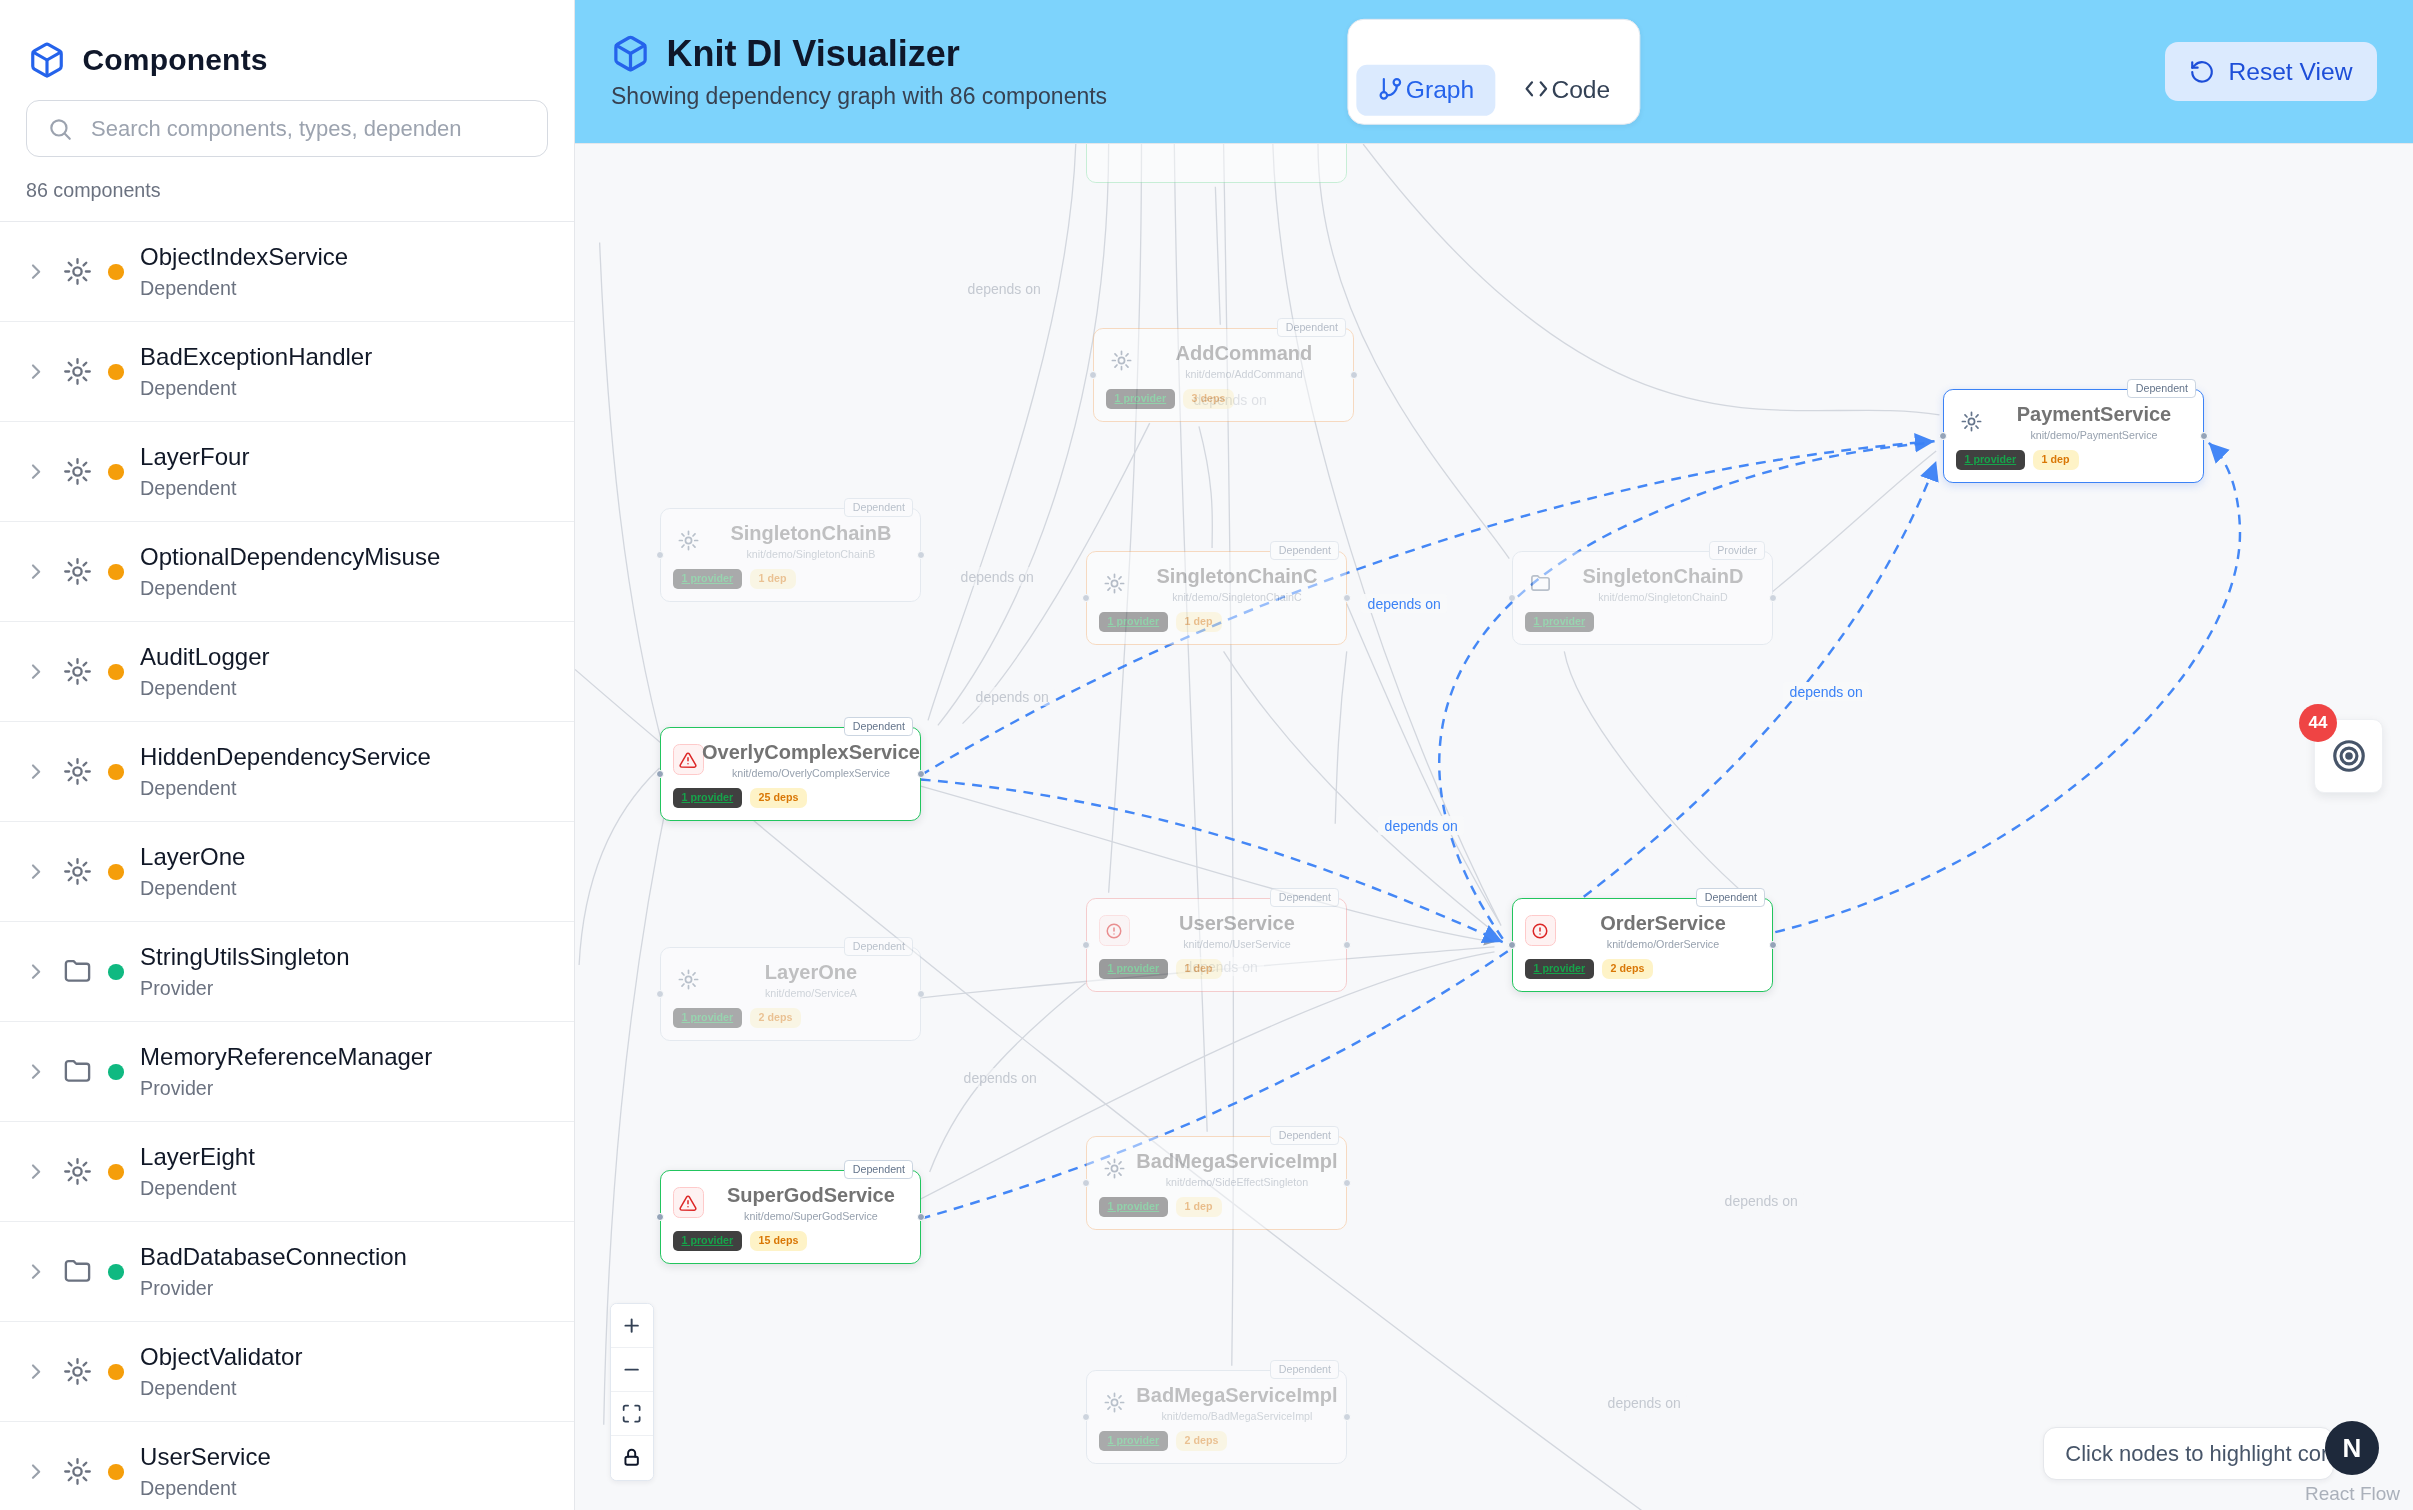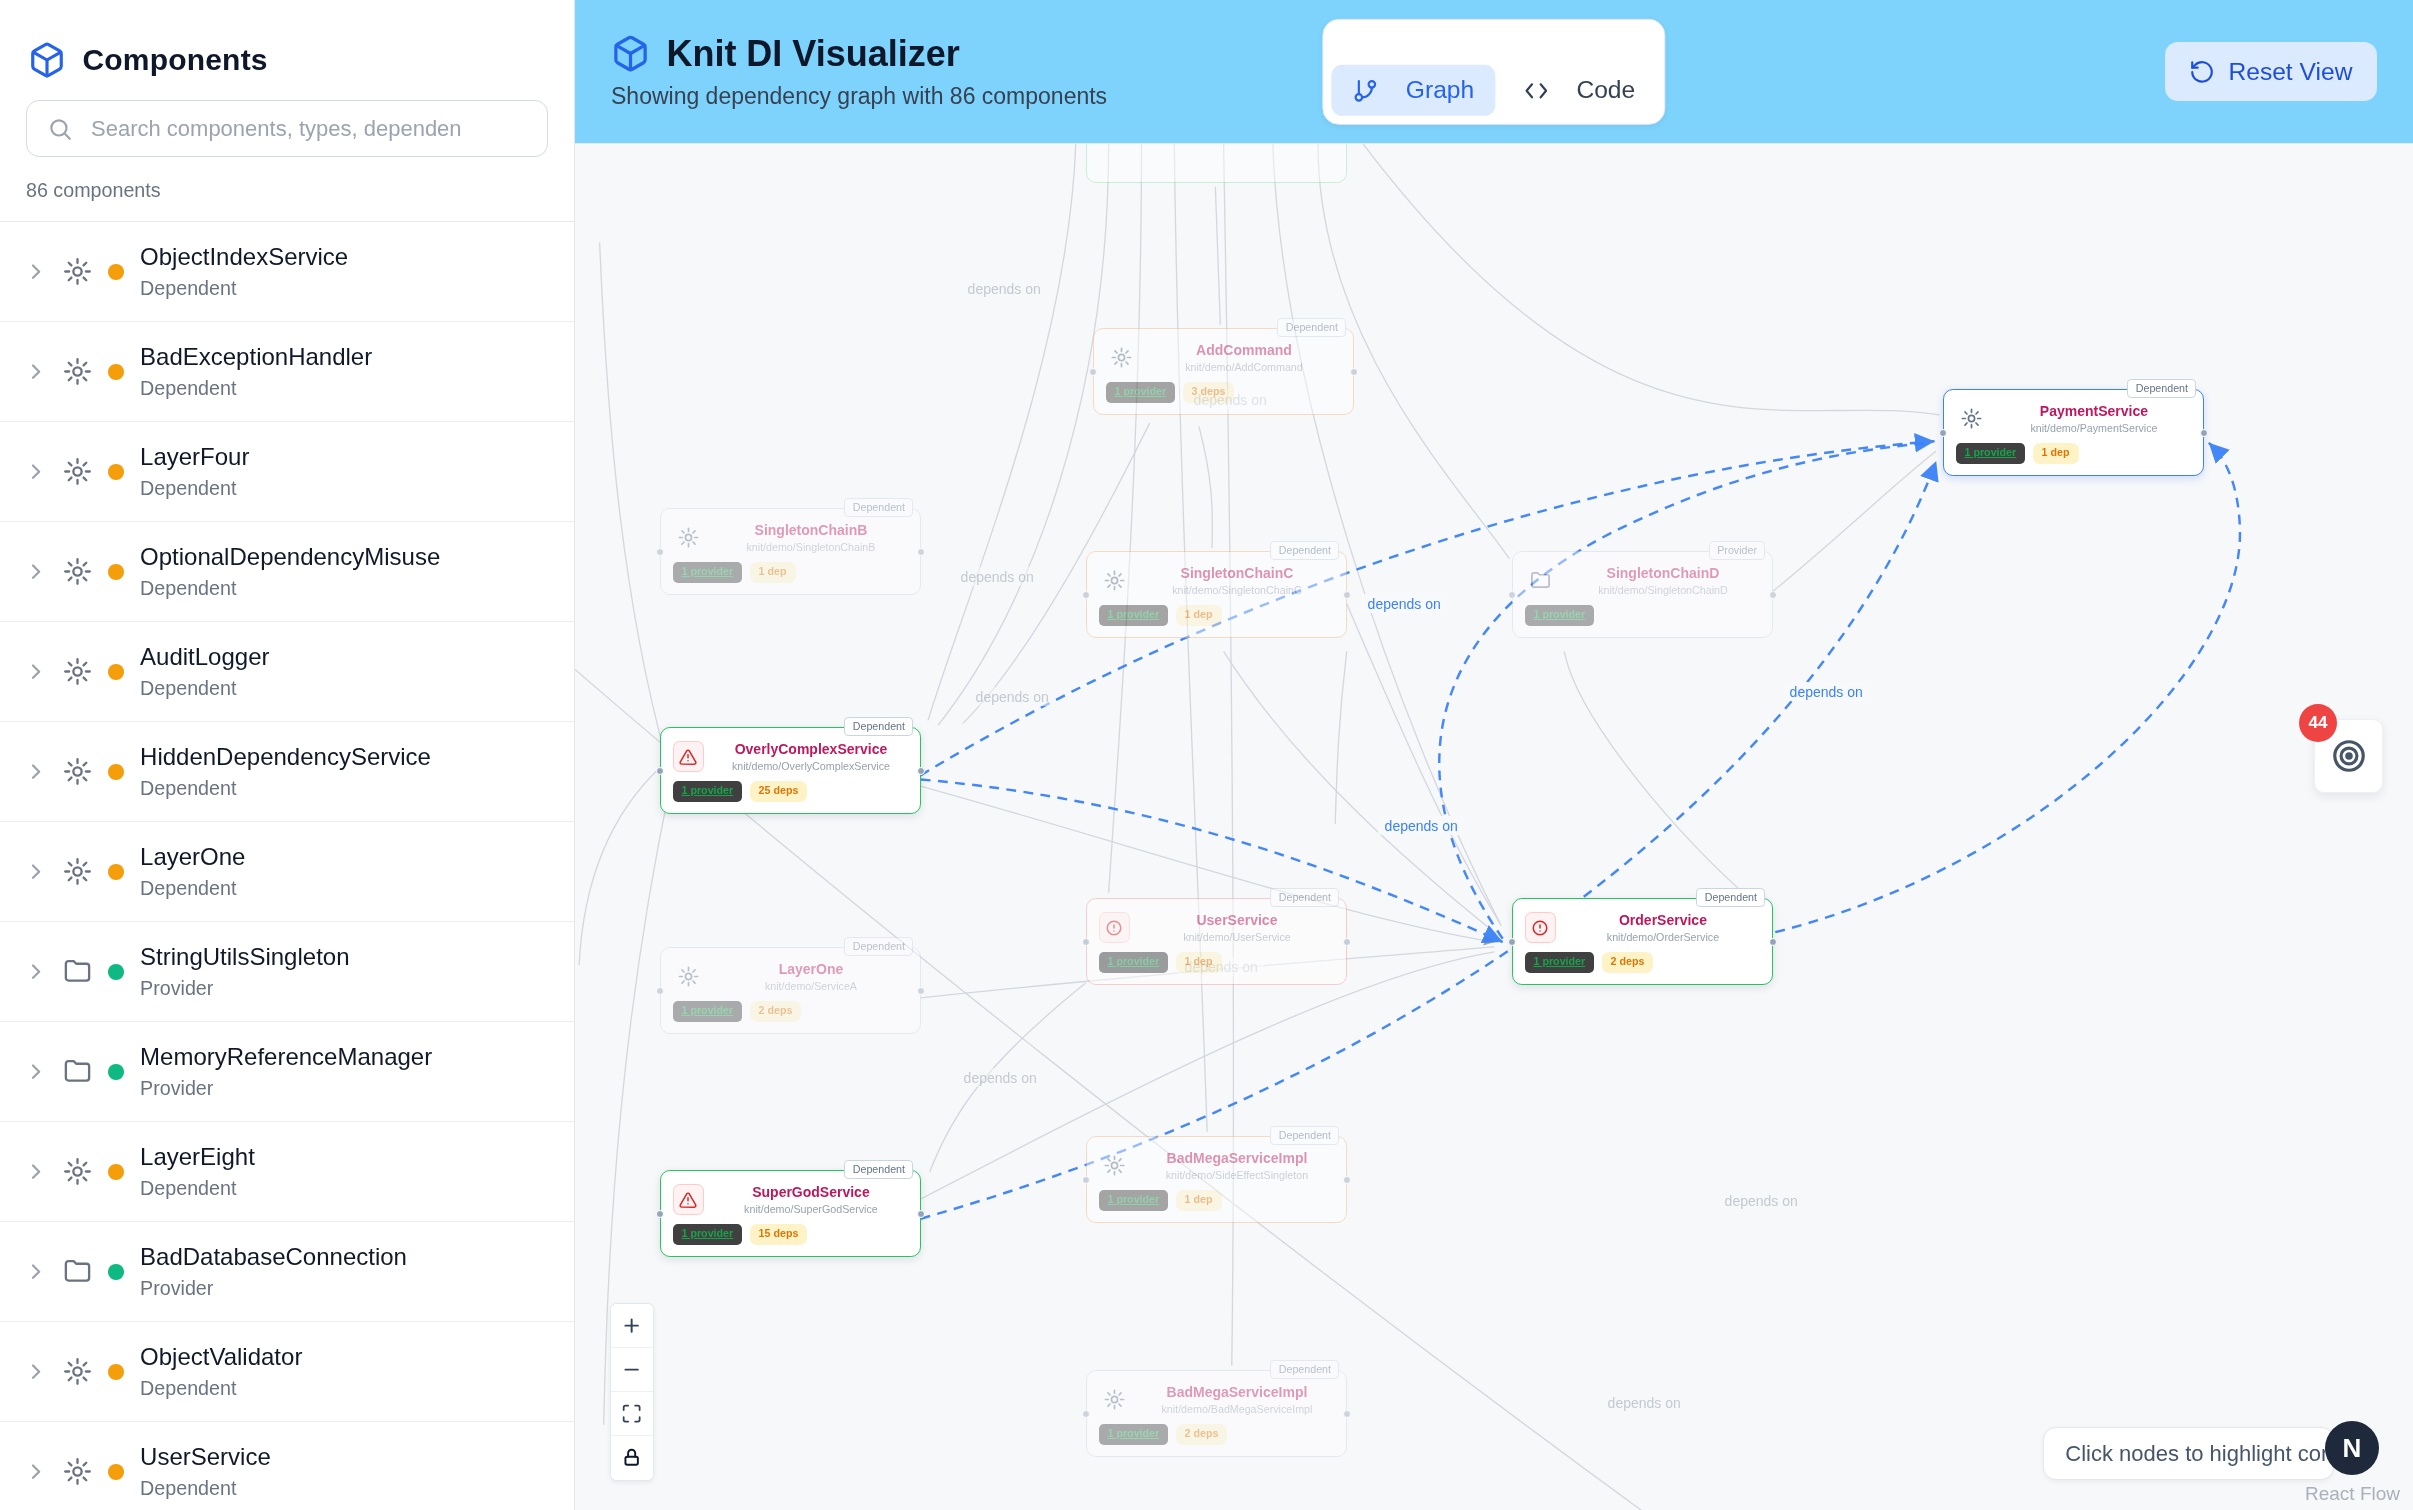--- a/index.html
+++ b/index.html
@@ -29,21 +29,21 @@
 
   
   .main { flex:1; display:flex; flex-direction:column; min-width:0; }
   .topbar { height:144px; flex:0 0 144px; background:#7dd3fc; border-bottom:0.8px solid #e5e7eb; display:flex; align-items:center; padding:8px 36px; position:relative; }
   .tb-titleblock { display:flex; flex-direction:column; }
   .tb-titlerow { display:flex; align-items:center; gap:16.4px; }
   .tb-titlerow .logo { width:39px; height:39px; color:#2563eb; }
   .tb-titlerow h2 { font-size:36px; font-weight:700; color:#0f172a; }
   .tb-sub { font-size:23px; color:#374151; margin-top:8.2px; }
   .toggle-group { position:absolute; left:50%; top:50%; transform:translate(-50%,-50%); display:flex; align-items:center; gap:6.6px; background:#fff; border:0.8px solid #e2e8f0; border-radius:16.4px; padding:8.2px; box-shadow:0 1.6px 4.9px rgba(15,23,42,.05); }
-  .tbtn { display:flex; align-items:flex-end; gap:27px; font-size:24.6px; border:none; background:transparent; border-radius:10.7px; padding:11.5px 21.3px; cursor:pointer; color:#334155; font-family:"Liberation Sans", sans-serif;margin-top:37px; }
+  .tbtn { display:flex; align-items:flex-start; gap:2px; font-size:24.6px; border:none; background:transparent; border-radius:10.7px; padding:11.5px 21.3px; cursor:pointer; color:#334155; font-family:"Liberation Sans", sans-serif;margin-top:37px; }
   .tbtn .ticon { width:26px; height:26px; }
   .tbtn.active { background:#dbeafe; color:#2563eb; font-weight:500; }
   .reset-btn { margin-left:auto; display:flex; align-items:center; gap:13px; background:#dbeafe; color:#1d4ed8; border:none; border-radius:13px; padding:0 24.6px; height:59px; font-size:24.6px; cursor:pointer; font-family:"Liberation Sans", sans-serif; }
   .reset-btn .ricon { width:26px; height:26px; }
 
   
   .canvas { position:relative; flex:1; background:#f7f8fa; overflow:hidden; }
   .edges { position:absolute; left:0; top:0; width:1839px; height:1367px; pointer-events:none; }
   .gpath { fill:none; stroke:#d3d7de; stroke-width:1.6; }
   .bpath { fill:none; stroke:#3b82f6; stroke-width:3; stroke-dasharray:12 9; opacity:.95; }
@@ -60,21 +60,21 @@
   .gnode.faded-orange { border-color:#f6b57a; opacity:.45; }
   .gnode.faded-red { border-color:#f3a1a1; opacity:.5; }
   .gnode.faded-green { border-color:#8fe3ac; opacity:.45; }
   .gbadge { position:absolute; top:-10.7px; right:6.6px; background:#fff; border:0.8px solid #cbd5e1; border-radius:4.1px; font-size:10.7px; color:#64748b; padding:1.6px 7.4px; line-height:1.3; }
   .grow { display:flex; align-items:center; gap:9.9px; margin-top:3.3px; }
   .gicon { width:31px; height:31px; flex:0 0 31px; display:flex; align-items:center; justify-content:center; color:#64748b; }
   .gicon svg { width:23px; height:23px; }
   .gicon.warning, .gicon.alert { background:#fef2f2; border:1.2px solid #fecaca; border-radius:6.6px; color:#dc2626; }
   .gicon.warning svg, .gicon.alert svg { width:18px; height:18px; }
   .gtxt { flex:1; display:flex; flex-direction:column; align-items:center; min-width:0; }
-  .gtitle { font-size:14px; font-weight:700; color:#be185d; white-space:nowrap; }
+  .gtitle { font-size:20px; font-weight:700; color:#737373; white-space:nowrap; }
   .gsub { font-size:10.7px; color:#97a1ae; margin-top:2.5px; white-space:nowrap; }
   .gpills { display:flex; gap:7.4px; margin-top:9px; }
   .pill { font-size:10.7px; font-weight:600; padding:3.3px 9px; border-radius:4.9px; line-height:1.3; }
   .pill.provider { background:#404040; color:#16a34a;text-decoration:underline; }
   .pill.deps { background:#fef3c7; color:#d97706;border-radius:7px; }
   .handle { position:absolute; width:8.2px; height:8.2px; border-radius:50%; background:#94a3b8; border:1.6px solid #fff; top:50%; margin-top:-4.1px; }
   .handle.hl { left:-4.9px; } .handle.hr { right:-4.9px; }
   .gnode.partial { height:92px; padding:0; }
 
   

